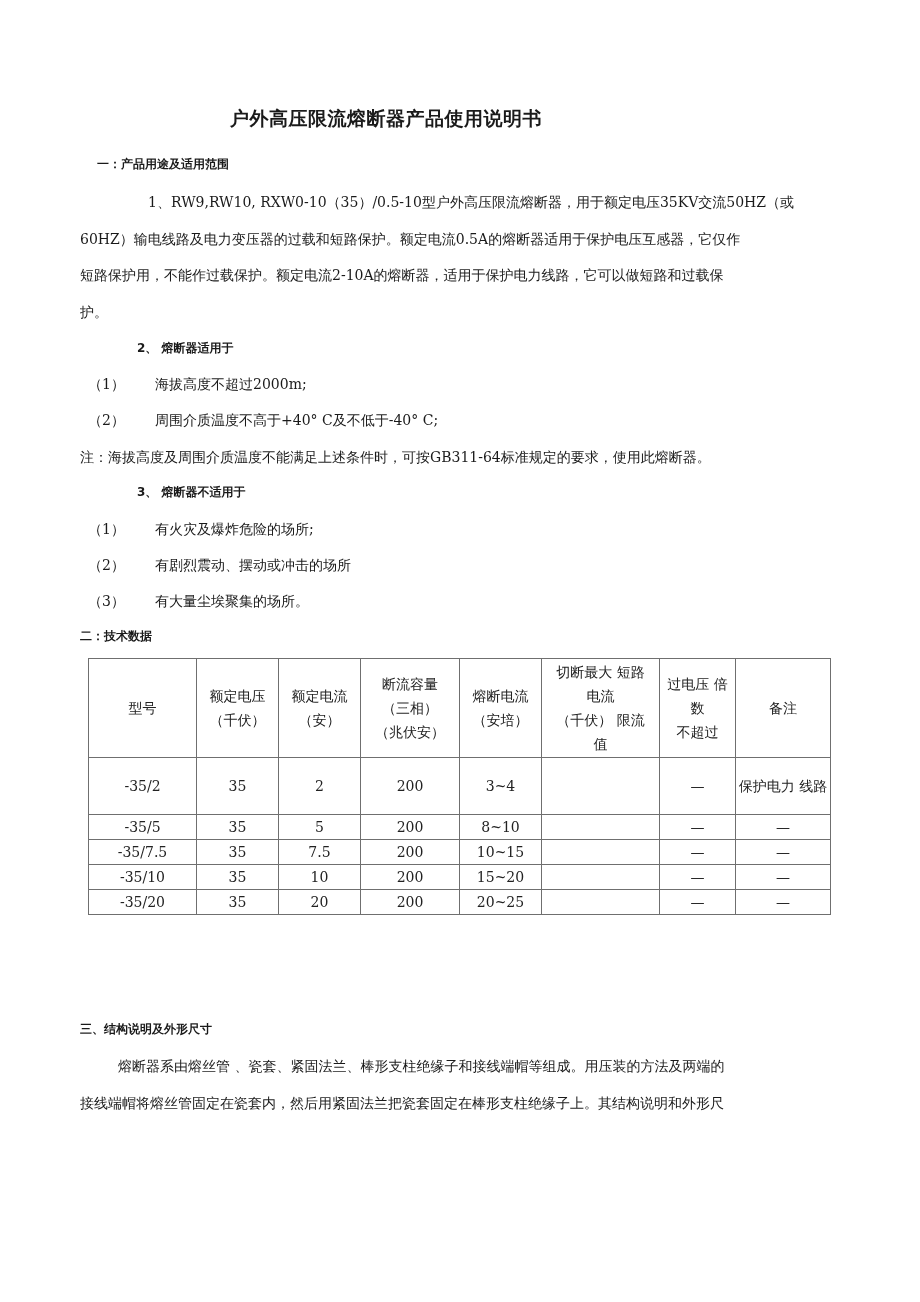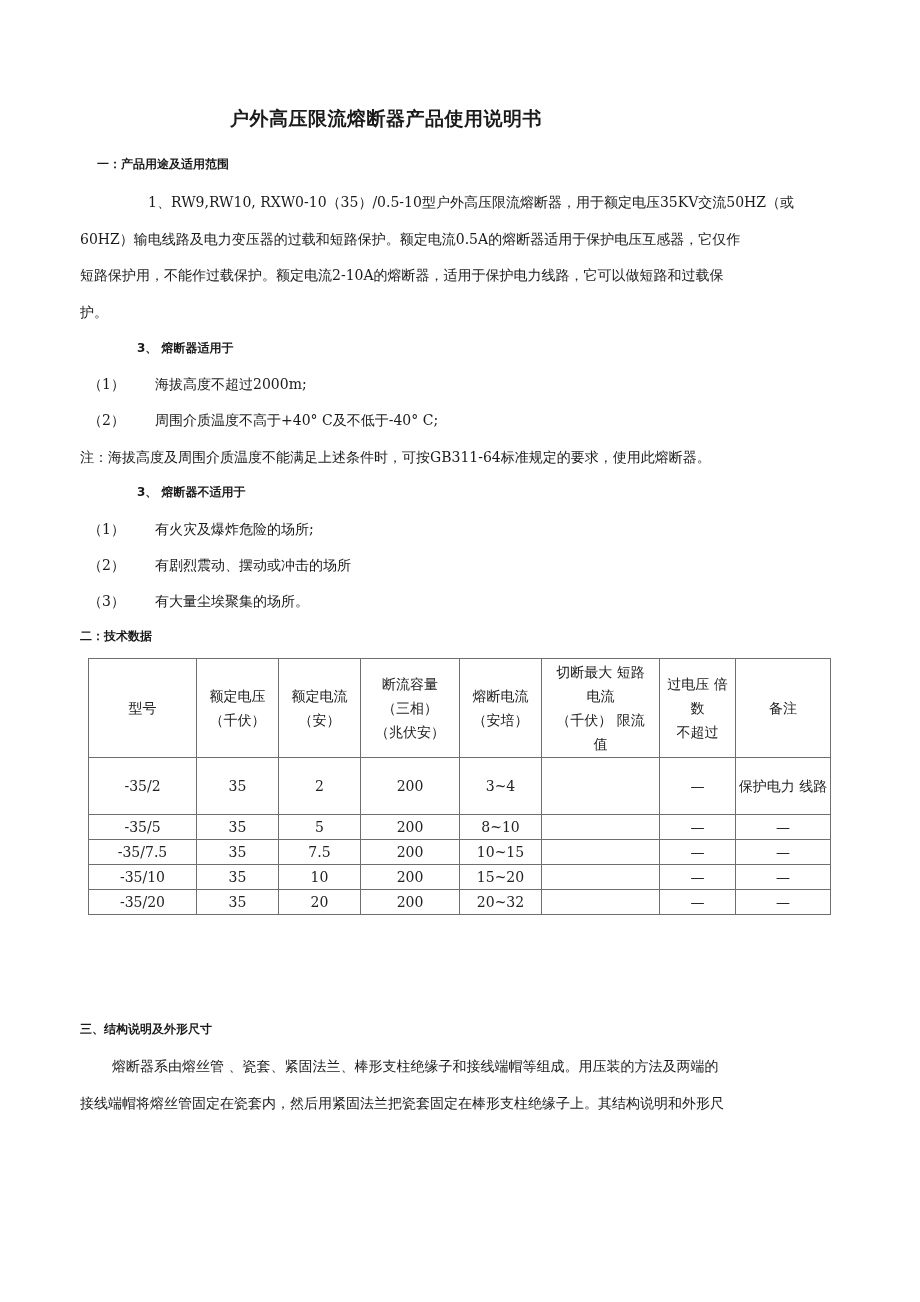--- a/index.html
+++ b/index.html
@@ -39,21 +39,21 @@
 
   <div class="abs title">户外高压限流熔断器产品使用说明书</div>
 
   <div class="abs h1" style="left:97px; top:156px;">一：产品用途及适用范围</div>
 
   <div class="abs body-text" style="left:140px; top:184px;margin-left:8px;">1、RW9,RW10, RXW0-10（35）/0.5-10型户外高压限流熔断器，用于额定电压35KV交流50HZ（或</div>
   <div class="abs body-text" style="left:80px; top:221px;">60HZ）输电线路及电力变压器的过载和短路保护。额定电流0.5A的熔断器适用于保护电压互感器，它仅作</div>
   <div class="abs body-text" style="left:80px; top:257px;">短路保护用，不能作过载保护。额定电流2-10A的熔断器，适用于保护电力线路，它可以做短路和过载保</div>
   <div class="abs body-text" style="left:80px; top:294px;">护。</div>
 
-  <div class="abs h1" style="left:137px; top:340px;">3、  熔断器适用于</div>
+  <div class="abs h1" style="left:137px; top:340px;">2、  熔断器适用于</div>
 
   <div class="abs body-text" style="left:88px; top:366px;">（1）</div>
   <div class="abs body-text" style="left:155px; top:366px;">海拔高度不超过2000m;</div>
   <div class="abs body-text" style="left:88px; top:402px;">（2）</div>
   <div class="abs body-text" style="left:155px; top:402px;">周围介质温度不高于+40° C及不低于-40° C;</div>
 
   <div class="abs body-text" style="left:80px; top:439px;">注：海拔高度及周围介质温度不能满足上述条件时，可按GB311-64标准规定的要求，使用此熔断器。</div>
 
   <div class="abs h1" style="left:137px; top:484px;">3、  熔断器不适用于</div>
 
@@ -128,25 +128,25 @@
           <td>15~20</td>
           <td></td>
           <td>—</td>
           <td>—</td>
         </tr>
         <tr style="height: 24px;">
           <td>-35/20</td>
           <td>35</td>
           <td>20</td>
           <td>200</td>
-          <td>20~32</td>
+          <td>20~25</td>
           <td></td>
           <td>—</td>
           <td>—</td>
         </tr>
       </tbody>
   </table>
 
   <div class="abs h1" style="left:80px; top:1021px;">三、结构说明及外形尺寸</div>
-  <div class="abs body-text" style="left:112px; top:1048px;">熔断器系由熔丝管 、瓷套、紧固法兰、棒形支柱绝缘子和接线端帽等组成。用压装的方法及两端的</div>
+  <div class="abs body-text" style="left:118px; top:1048px;">熔断器系由熔丝管 、瓷套、紧固法兰、棒形支柱绝缘子和接线端帽等组成。用压装的方法及两端的</div>
   <div class="abs body-text" style="left:80px; top:1085px;">接线端帽将熔丝管固定在瓷套内，然后用紧固法兰把瓷套固定在棒形支柱绝缘子上。其结构说明和外形尺</div>
 
 </div>
 
 </body></html>

